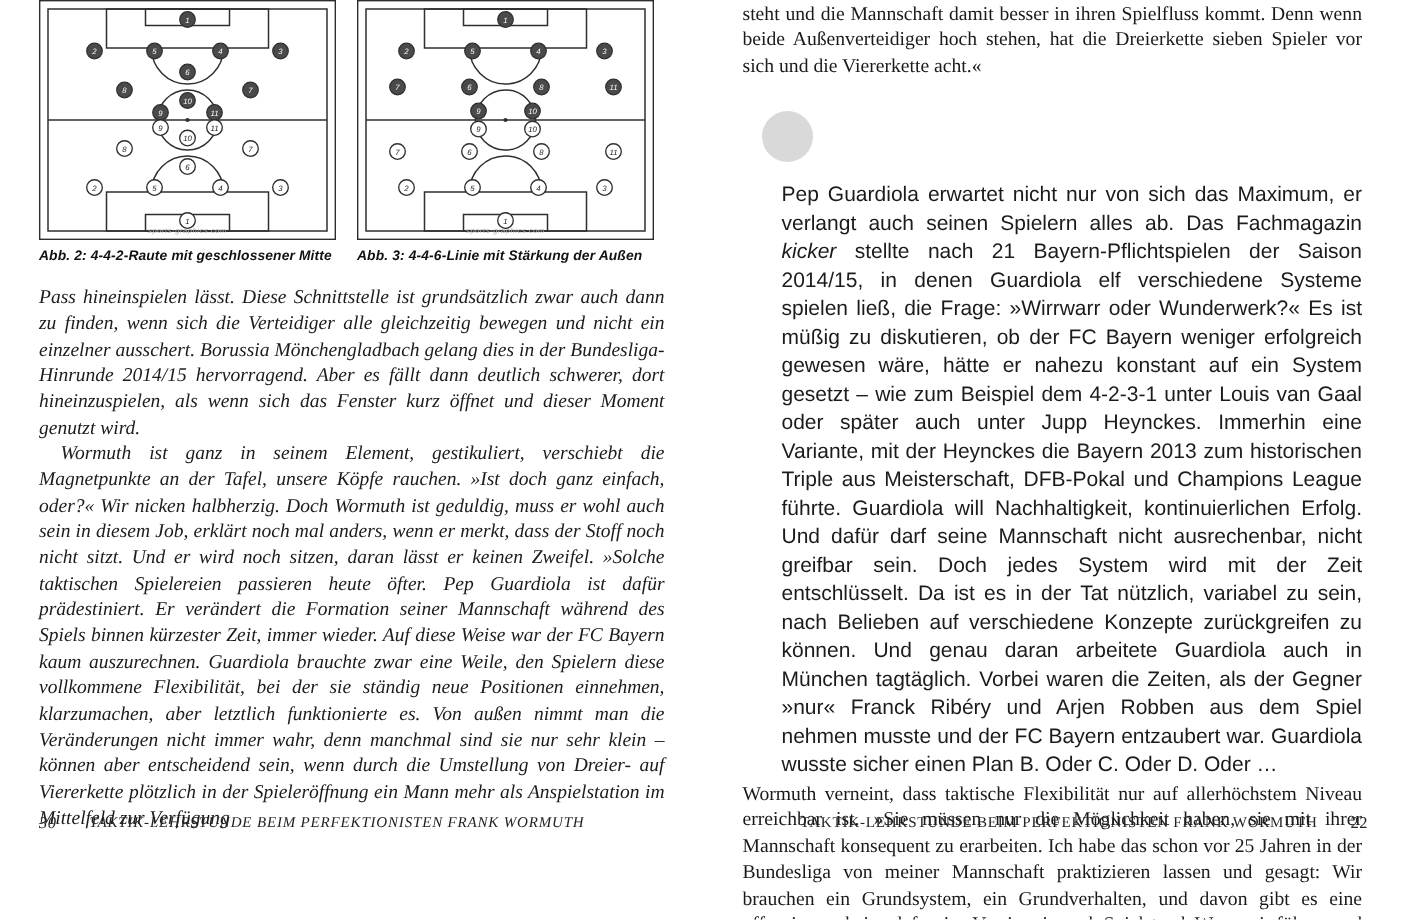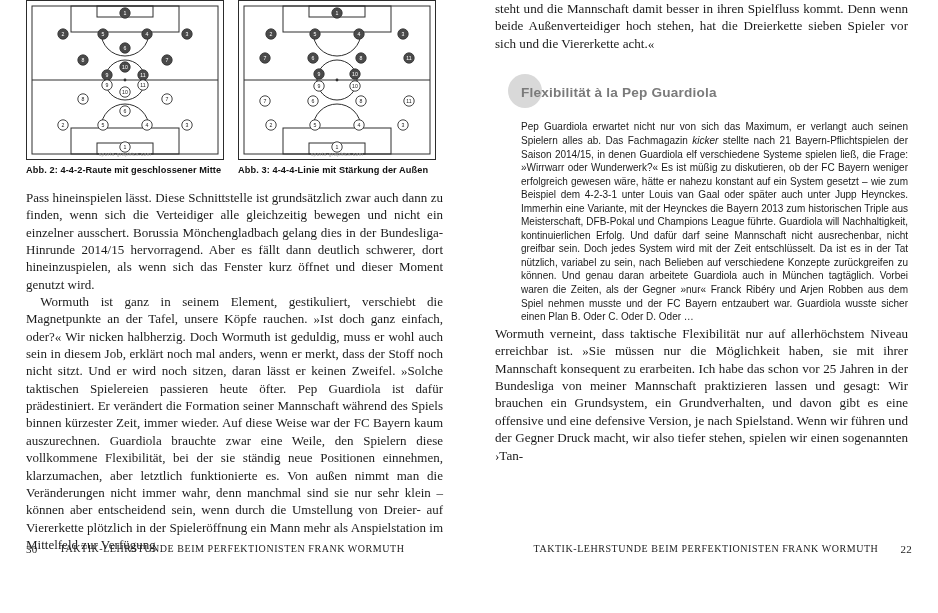--- a/index.html
+++ b/index.html
@@ -21,20 +21,21 @@
     display: flex;
   }
   .page {
     position: relative;
     width: 469px;
     height: 564px;
     box-sizing: border-box;
   }
   .page-left {
     padding: 0 26px 0 26px;
+    font-style: italic;
   }
   .page-right {
     padding: 0 30px 0 26px;
   }
 
   
   .figures {
     display: flex;
     gap: 14px;
     padding-top: 0px;
@@ -121,21 +122,21 @@
     top: 9px;
     font-family: "Liberation Sans", sans-serif;
     font-size: 13.6px;
     font-weight: bold;
     color: #7a7a7a;
     letter-spacing: .2px;
   }
 
   .indented-block {
     margin-left: 26px;
-    font-size: 10px;
+    font-size: 14px;
     line-height: 1.355;
     text-align: justify;
     hyphens: auto;
     -webkit-hyphens: auto;
     font-family: "Liberation Sans", sans-serif;
     color: #1b1b1b;
   }
   .indented-block p { margin: 0; text-indent: 0; }
 
   .right-bottom {
@@ -331,21 +332,21 @@
                   <text x="74" y="102">6</text>
                 <text x="122" y="102">8</text>
                   <text x="170" y="102">11</text>
                 <text x="80" y="87">9</text>
                   <text x="116" y="87">10</text>
               </g>
             </svg>
           </div>
           <div class="watermark">sports-graphics.com</div>
         </div>
-        <div class="fig-caption">Abb. 3: 4-4-4-Linie mit Stärkung der Außen</div>
+        <div class="fig-caption">Abb. 3: 4-4-6-Linie mit Stärkung der Außen</div>
       </div>
     </div>
 
     <div class="body-col">
       <p class="noindent">Pass hineinspielen lässt. Diese Schnittstelle ist grundsätzlich zwar auch dann zu finden, wenn sich die Verteidiger alle gleichzeitig bewegen und nicht ein einzelner ausschert. Borussia Mönchengladbach gelang dies in der Bundesliga-Hinrunde 2014/15 hervorragend. Aber es fällt dann deutlich schwerer, dort hineinzuspielen, als wenn sich das Fenster kurz öffnet und dieser Moment genutzt wird.</p>
       <p>Wormuth ist ganz in seinem Element, gestikuliert, verschiebt die Magnetpunkte an der Tafel, unsere Köpfe rauchen. »Ist doch ganz einfach, oder?« Wir nicken halbherzig. Doch Wormuth ist geduldig, muss er wohl auch sein in diesem Job, erklärt noch mal anders, wenn er merkt, dass der Stoff noch nicht sitzt. Und er wird noch sitzen, daran lässt er keinen Zweifel. »Solche taktischen Spielereien passieren heute öfter. Pep Guardiola ist dafür prädestiniert. Er verändert die Formation seiner Mannschaft während des Spiels binnen kürzester Zeit, immer wieder. Auf diese Weise war der FC Bayern kaum auszurechnen. Guardiola brauchte zwar eine Weile, den Spielern diese vollkommene Flexibilität, bei der sie ständig neue Positionen einnehmen, klarzumachen, aber letztlich funktionierte es. Von außen nimmt man die Veränderungen nicht immer wahr, denn manchmal sind sie nur sehr klein – können aber entscheidend sein, wenn durch die Umstellung von Dreier- auf Viererkette plötzlich in der Spieleröffnung ein Mann mehr als Anspielstation im Mittelfeld zur Verfügung</p>
     </div>
 
     <div class="footer footer-left">
       <span class="folio">30</span>
@@ -354,21 +355,20 @@
   </div>
 
   <div class="page page-right">
 
     <div class="right-top">
       <p>steht und die Mannschaft damit besser in ihren Spielfluss kommt. Denn wenn beide Außenverteidiger hoch stehen, hat die Dreierkette sieben Spieler vor sich und die Viererkette acht.«</p>
     </div>
 
     <div class="section-head">
       <span class="section-dot"></span>
-      <span class="section-title">Flexibilität à la Pep Guardiola</span>
     </div>
 
     <div class="indented-block">
       <p><span>Pep Guardiola erwartet nicht nur von sich das Maximum, er verlangt auch seinen Spielern alles ab. Das Fachmagazin </span><em class="it">kicker</em><span> stellte nach 21 Bayern-Pflichtspielen der Saison 2014/15, in denen Guardiola elf verschiedene Systeme spielen ließ, die Frage: »Wirrwarr oder Wunderwerk?« Es ist müßig zu diskutieren, ob der FC Bayern weniger erfolgreich gewesen wäre, hätte er nahezu konstant auf ein System gesetzt – wie zum Beispiel dem 4-2-3-1 unter Louis van Gaal oder später auch unter Jupp Heynckes. Immerhin eine Variante, mit der Heynckes die Bayern 2013 zum historischen Triple aus Meisterschaft, DFB-Pokal und Champions League führte. Guardiola will Nachhaltigkeit, kontinuierlichen Erfolg. Und dafür darf seine Mannschaft nicht ausrechenbar, nicht greifbar sein. Doch jedes System wird mit der Zeit entschlüsselt. Da ist es in der Tat nützlich, variabel zu sein, nach Belieben auf verschiedene Konzepte zurückgreifen zu können. Und genau daran arbeitete Guardiola auch in München tagtäglich. Vorbei waren die Zeiten, als der Gegner »nur« Franck Ribéry und Arjen Robben aus dem Spiel nehmen musste und der FC Bayern entzaubert war. Guardiola wusste sicher einen Plan B. Oder C. Oder D. Oder …</span></p>
     </div>
 
     <div class="right-bottom">
       <p>Wormuth verneint, dass taktische Flexibilität nur auf allerhöchstem Niveau erreichbar ist. »Sie müssen nur die Möglichkeit haben, sie mit ihrer Mannschaft konsequent zu erarbeiten. Ich habe das schon vor 25 Jahren in der Bundesliga von meiner Mannschaft praktizieren lassen und gesagt: Wir brauchen ein Grundsystem, ein Grundverhalten, und davon gibt es eine offensive und eine defensive Version, je nach Spielstand. Wenn wir führen und der Gegner Druck macht, wir also tiefer stehen, spielen wir einen sogenannten ›Tan-</p>
     </div>
 

